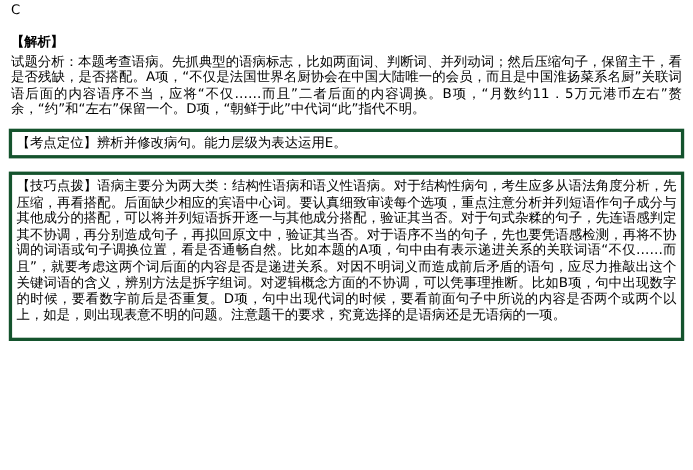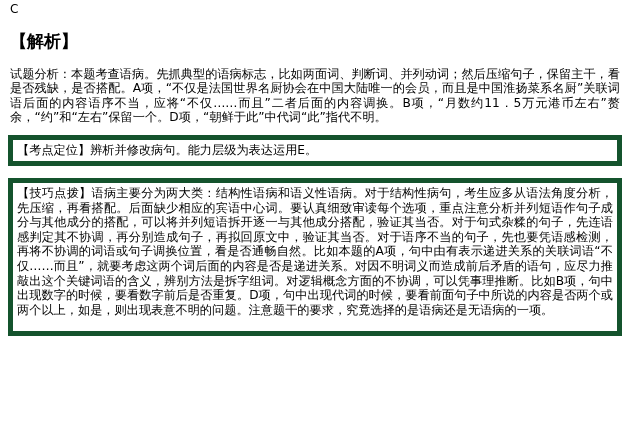--- a/index.html
+++ b/index.html
@@ -22,44 +22,44 @@
     padding: 0 8px;
   }
   .answer-letter {
     font-size: 12px;
     line-height: 14px;
     padding-top: 2px;
     padding-left: 2px;
     font-weight: normal;
   }
   .section-head {
-    font-size: 17px;
+    font-size: 12px;
     font-weight: bold;
     margin-top: 14px;
     margin-bottom: 2px;
     padding-left: 2px;
     letter-spacing: 0px;
   }
   .boxed {
-    border: 5px solid #14532d;
+    border: 3px solid #14532d;
     box-sizing: border-box;
     padding: 3px 4px 4px 4px;
     margin-top: 6px;
     margin-bottom: 12px;
   }
   .body-text {
     font-size: 12.2px;
     line-height: 14.4px;
     text-align: justify;
     text-justify: inter-ideograph;
     letter-spacing: 0px;
     word-break: break-all;
   }
   .analysis-block {
-    margin-top: 14px;
+    margin-top: 2px;
     padding-left: 2px;
     padding-right: 2px;
   }
   .locate-box {
     margin-top: 10px;
   }
   .tips-box {
     margin-top: 8px;
     padding-bottom: 14px;
   }

